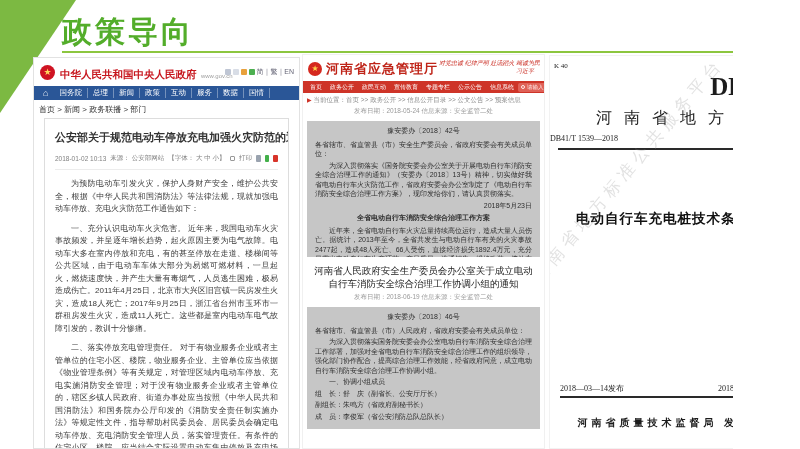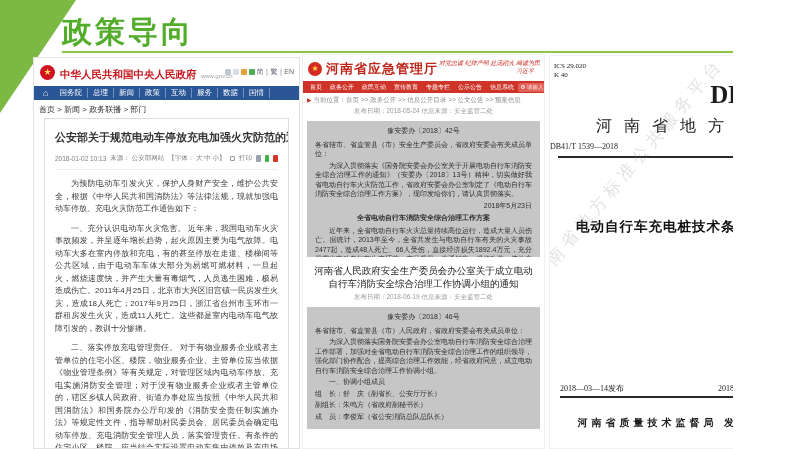--- a/index.html
+++ b/index.html
@@ -196,21 +196,20 @@
       <p class="indent">一、协调小组成员</p>
       <p>组　长：舒　庆（副省长、公安厅厅长）</p>
       <p>副组长：朱鸣方（省政府副秘书长）</p>
       <p>成　员：李俊军（省公安消防总队总队长）</p>
 
     </div>
   </section>
 
   <section class="panel db41">
     <div class="db-ics">
-      <div>ICS 29.020</div>
       <div>K 40</div>
     </div>
     <div class="db-code">DB41</div>
     <div class="db-type">河南省地方标准</div>
     <div class="db-no">DB41/T 1539—2018</div>
     <div class="db-rule"></div>
     <div class="db-title">电动自行车充电桩技术条件</div>
     <div class="db-watermark">河南省地方标准公共服务平台</div>
     <div class="db-dates">
       <span>2018—03—14发布</span>

